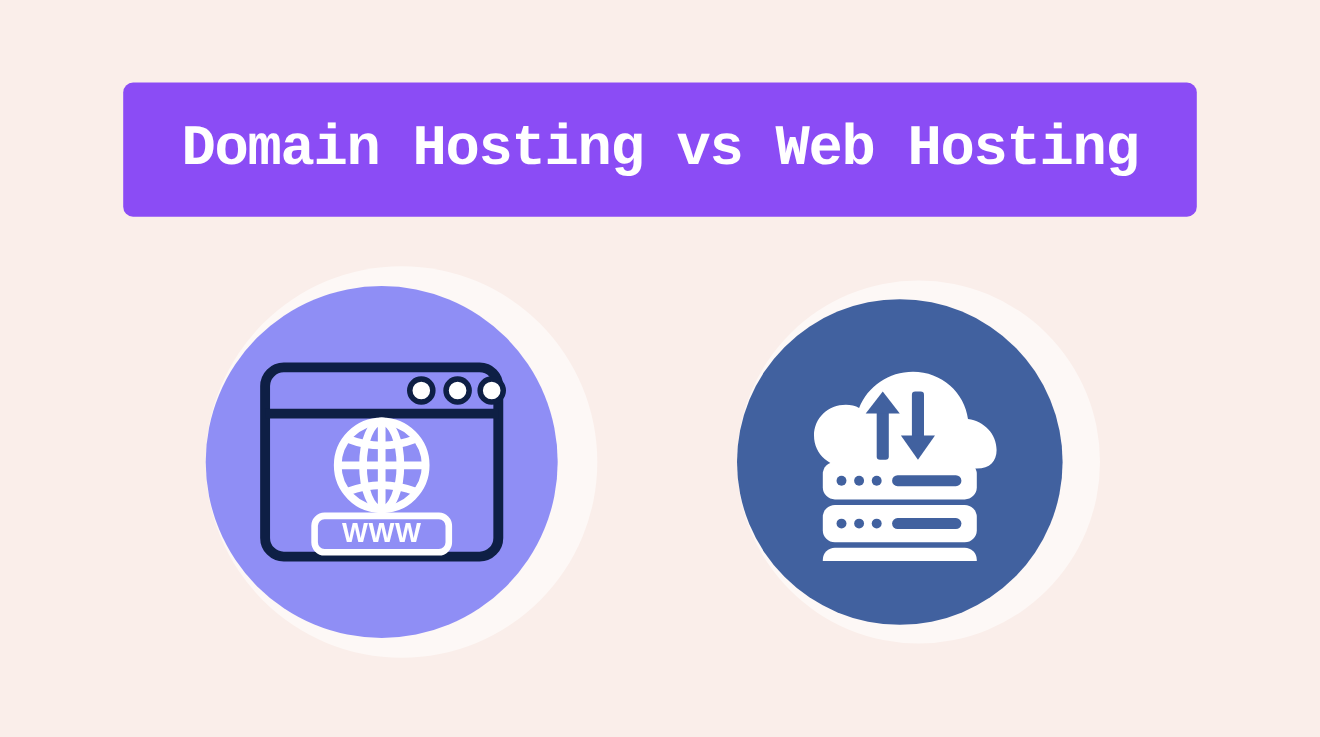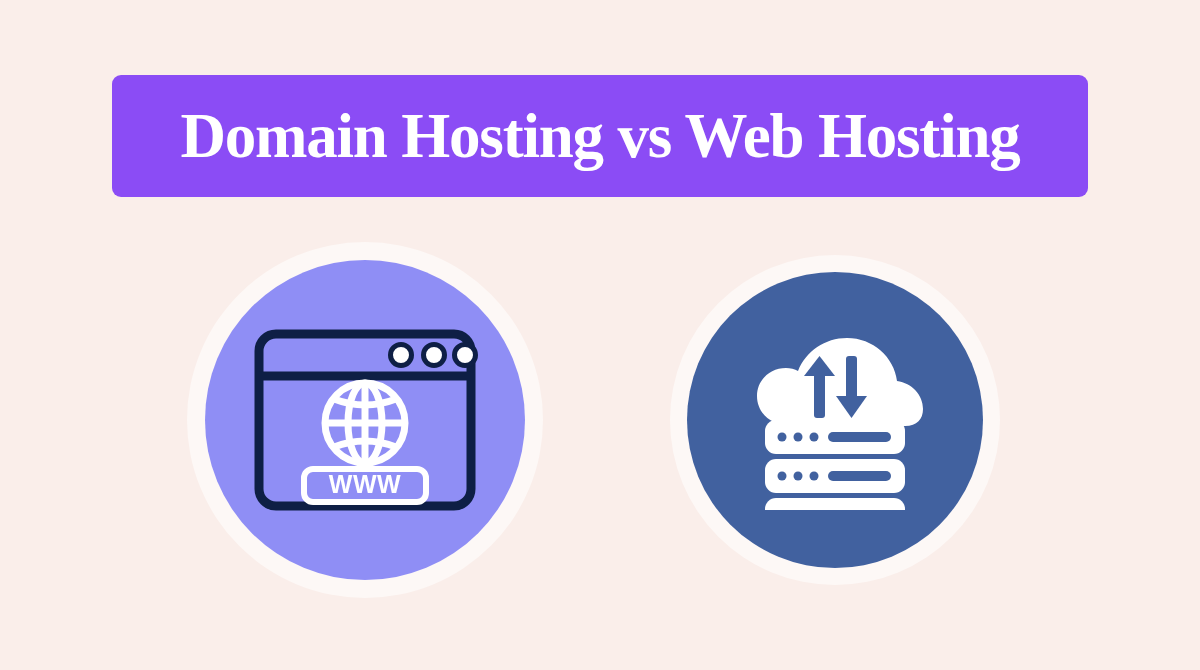--- a/index.html
+++ b/index.html
@@ -30,37 +30,36 @@
     height: 122px;
     background: #8b4cf5;
     border-radius: 9px;
     display: flex;
     align-items: center;
     justify-content: center;
     box-sizing: border-box;
   }
   .title-text {
     color: #ffffff;
-    font-family: Liberation Serif, serif;
-    font-size: 63px;
+    font-family: Liberation Mono, monospace;
+    font-size: 52px;
     font-weight: bold;
     letter-spacing: -1.2px;
     line-height: 1;
     white-space: nowrap;
     text-align: left;
     -webkit-font-smoothing: antialiased;
   }
 
   
   .badge {
     position: absolute;
     border-radius: 50%;
     display: flex;
     align-items: center;
-    justify-content: center;
     box-sizing: border-box;
   }
   .badge-ring {
     background: #fdf8f6;
   }
   .badge-disc {
     border-radius: 50%;
     display: flex;
     align-items: center;
     justify-content: center;

